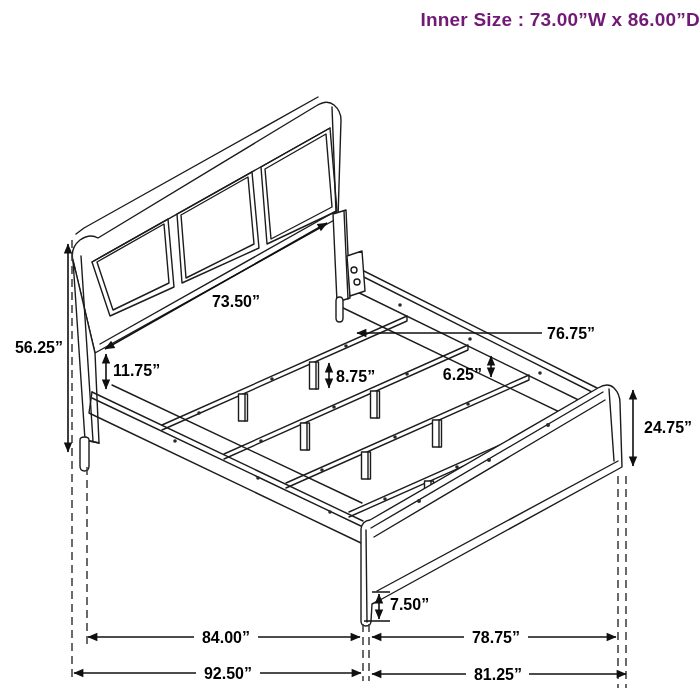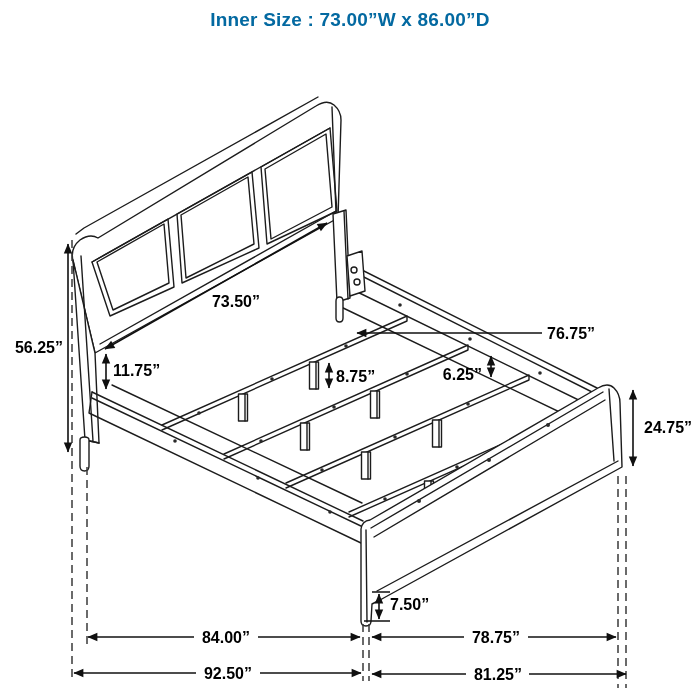--- a/index.html
+++ b/index.html
@@ -1,19 +1,19 @@
 <!DOCTYPE html>
 <html><head>
 <meta charset="utf-8">
 <style>
   html,body{margin:0;padding:0;background:#fff;}
   .canvas{position:relative;width:700px;height:700px;background:#ffffff;overflow:hidden;
           font-family:"Liberation Sans", sans-serif;}
-  .title{position:absolute;top:9px;left:0;width:100%;text-align:center;
-         font-size:19px;font-weight:bold;color:#0369a1;letter-spacing:.2px;}
+  .title{position:absolute;top:9px;left:0;width:100%;text-align:right;
+         font-size:19px;font-weight:bold;color:#701a75;letter-spacing:.2px;}
   svg{position:absolute;left:0;top:0;}
   .ln{stroke:#1c1c1c;stroke-width:1.4;fill:none;stroke-linecap:round;stroke-linejoin:round;}
   .fw{stroke:#1c1c1c;stroke-width:1.4;fill:#ffffff;stroke-linejoin:round;}
   .dot{fill:#2a2a2a;stroke:none;}
   .dash{stroke:#3a3a3a;stroke-width:1.5;fill:none;stroke-dasharray:8 5;}
   .dim{stroke:#101010;stroke-width:1.6;fill:none;}
   .tick{stroke:#101010;stroke-width:1.4;fill:none;}
   .lbl{font-family:"Liberation Sans", sans-serif;font-size:16px;font-weight:bold;fill:#000;}
 </style>
 </head>

